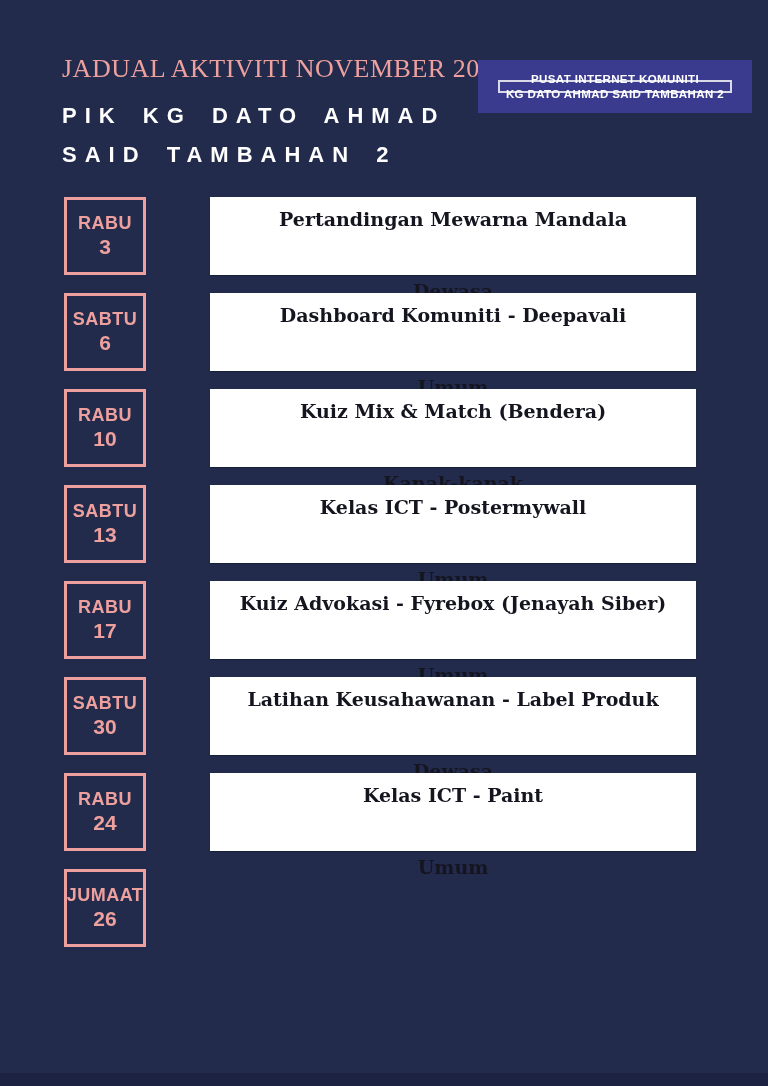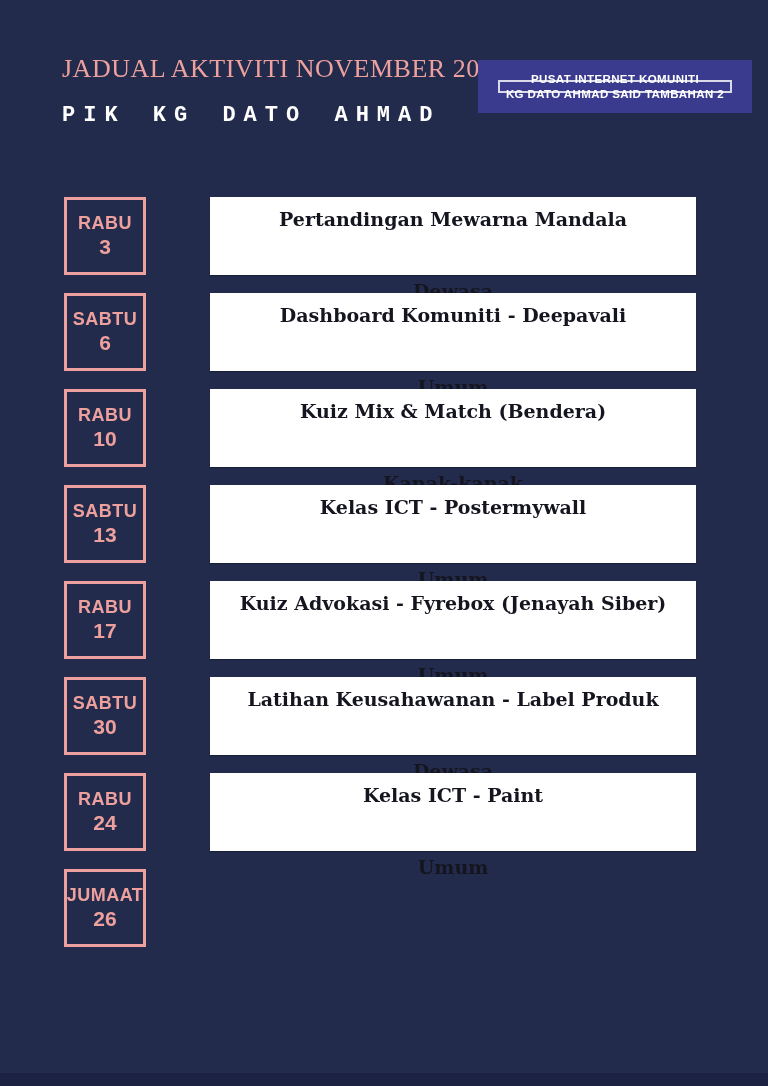--- a/index.html
+++ b/index.html
@@ -16,21 +16,21 @@
   .header { position: absolute; left: 62px; top: 54px; }
   .title {
     font-family: "Liberation Serif", serif;
     font-size: 26px;
     font-weight: normal;
     letter-spacing: 0.5px;
     color: var(--accent-pink, #eda09d);
   }
   .subtitle {
     margin-top: 12px;
-    font-family: Liberation Mono, monospace;
+    font-family: Liberation Sans, sans-serif;
     font-size: 22px;
     font-weight: bold;
     color: #ffffff;
     letter-spacing: 8px;
     word-spacing: 6px;
     line-height: 39px;
   }
 
   
   .badge {
@@ -127,20 +127,21 @@
 </style>
 </head>
 <body>
 
 <div class="poster">
 
   <div class="header">
     <div class="title">JADUAL AKTIVITI NOVEMBER 2021</div>
     <div class="subtitle">
       <div>PIK KG DATO AHMAD</div>
+      <div>SAID TAMBAHAN 2</div>
     </div>
   </div>
 
   <div class="badge">
     <div class="badge-inner">
       <div class="badge-line">PUSAT INTERNET KOMUNITI</div>
       <div class="badge-line">KG DATO AHMAD SAID TAMBAHAN 2</div>
     </div>
   </div>
 

